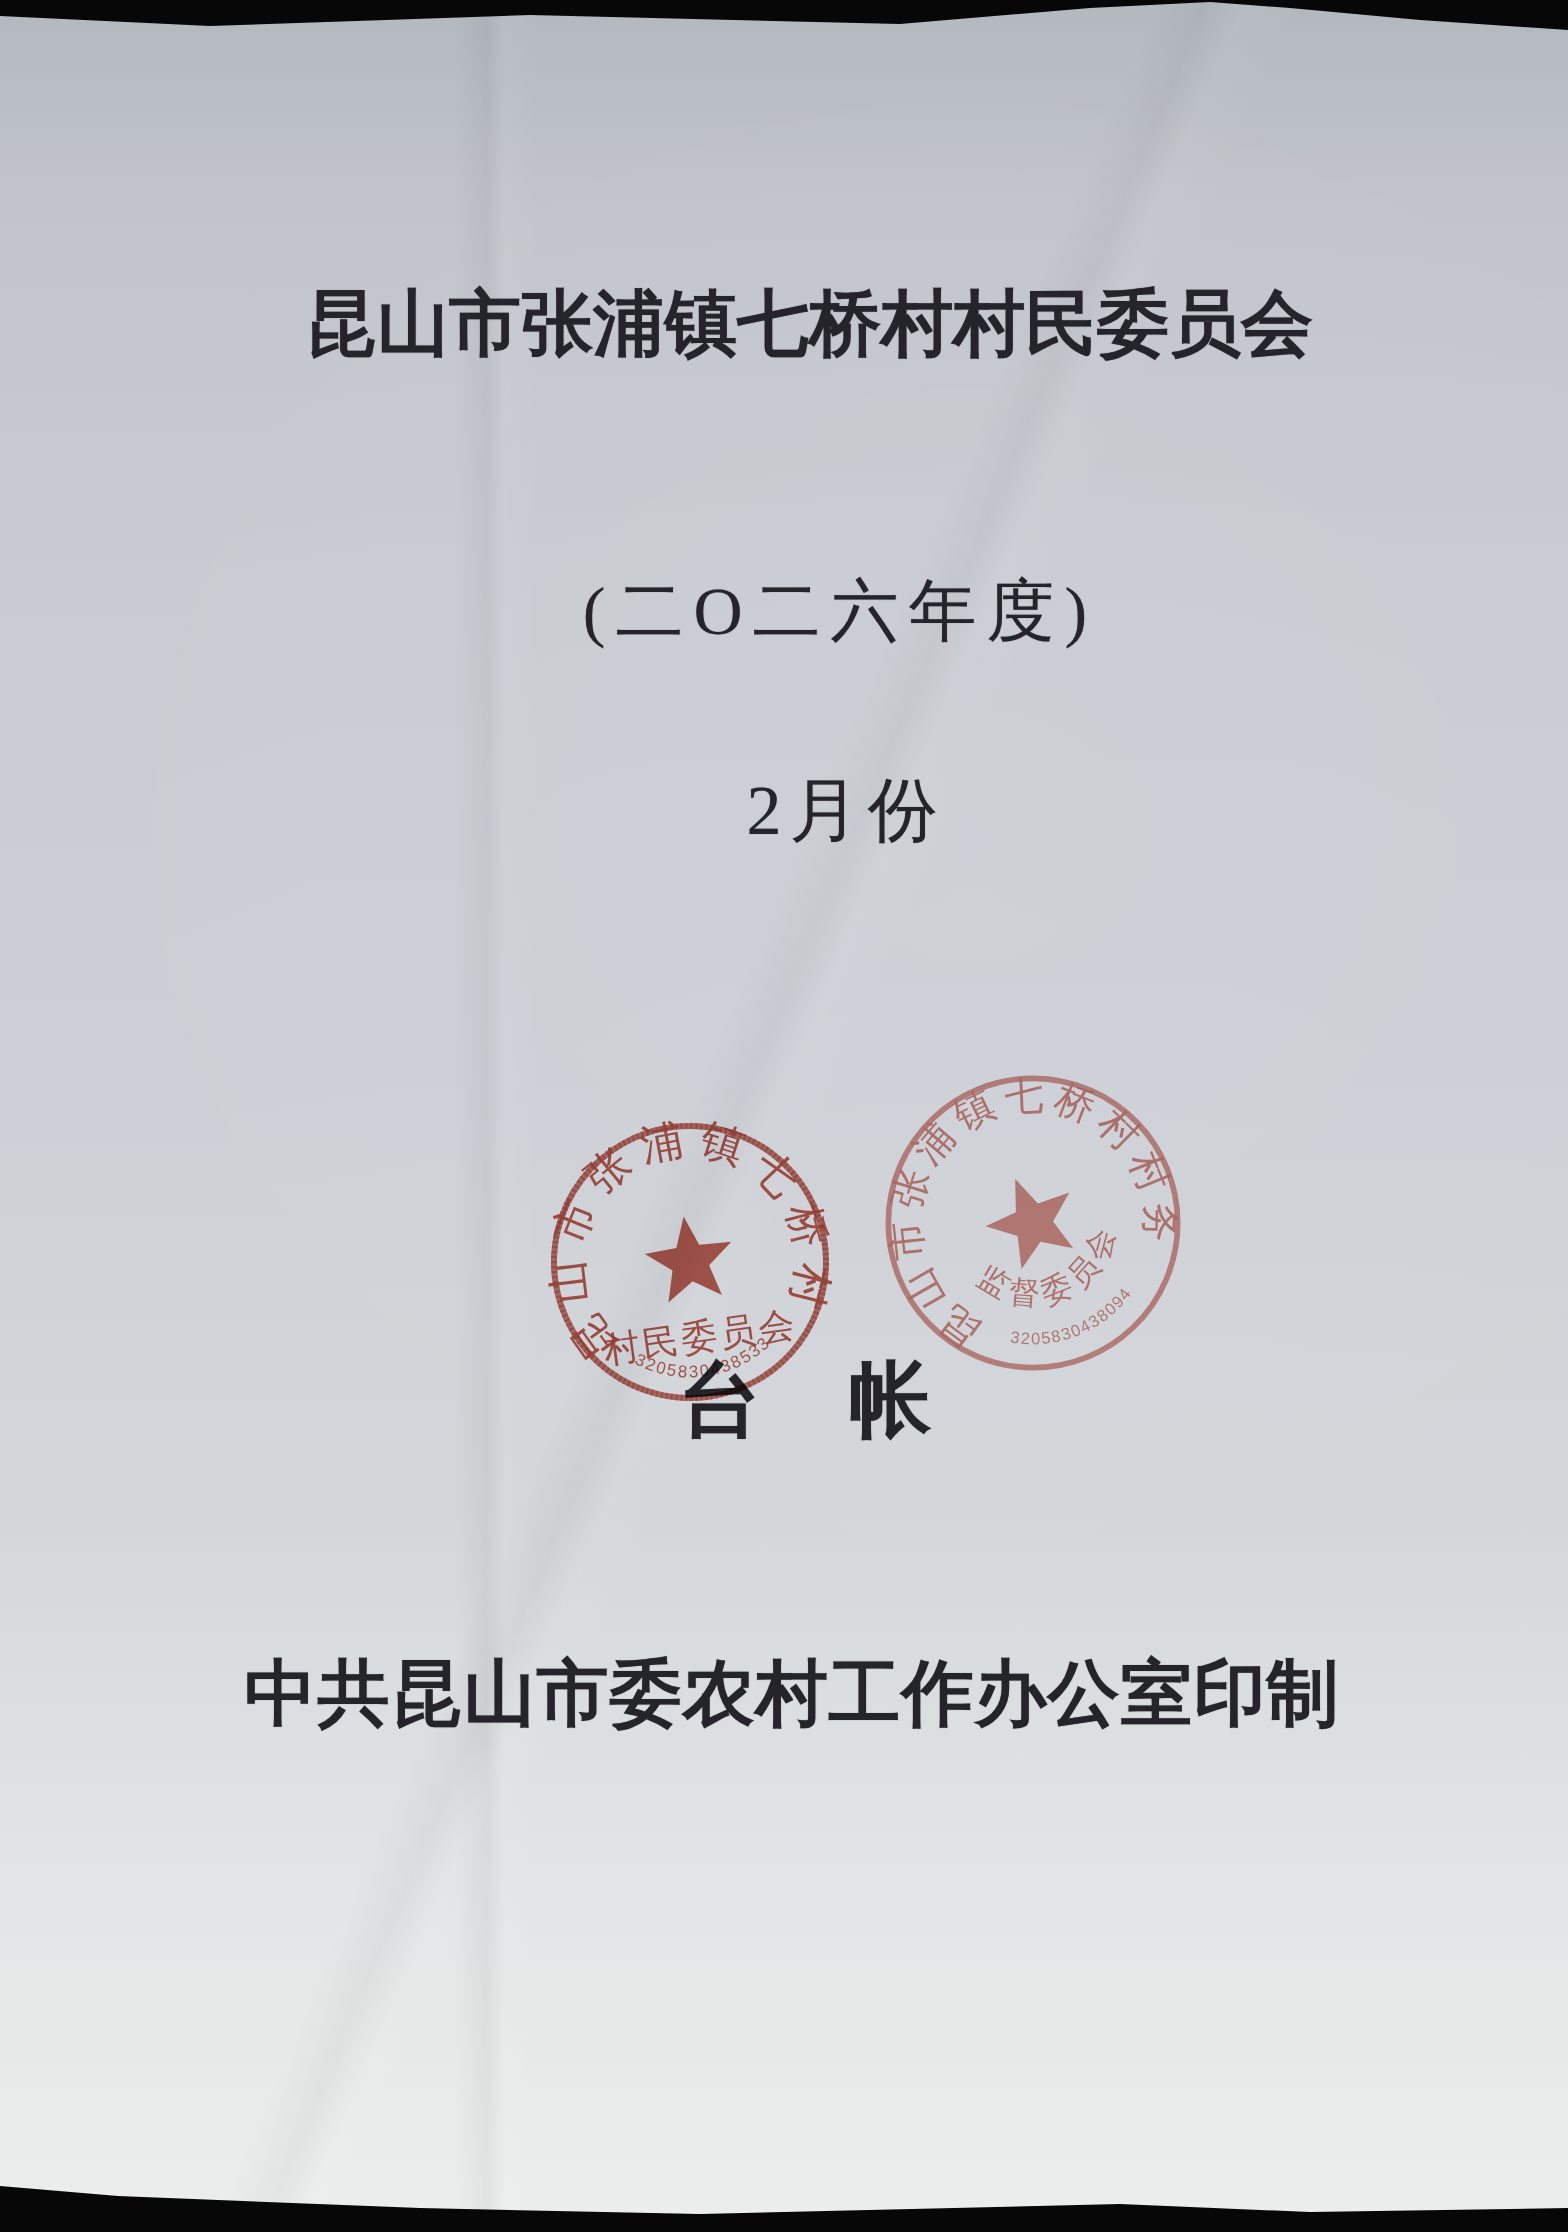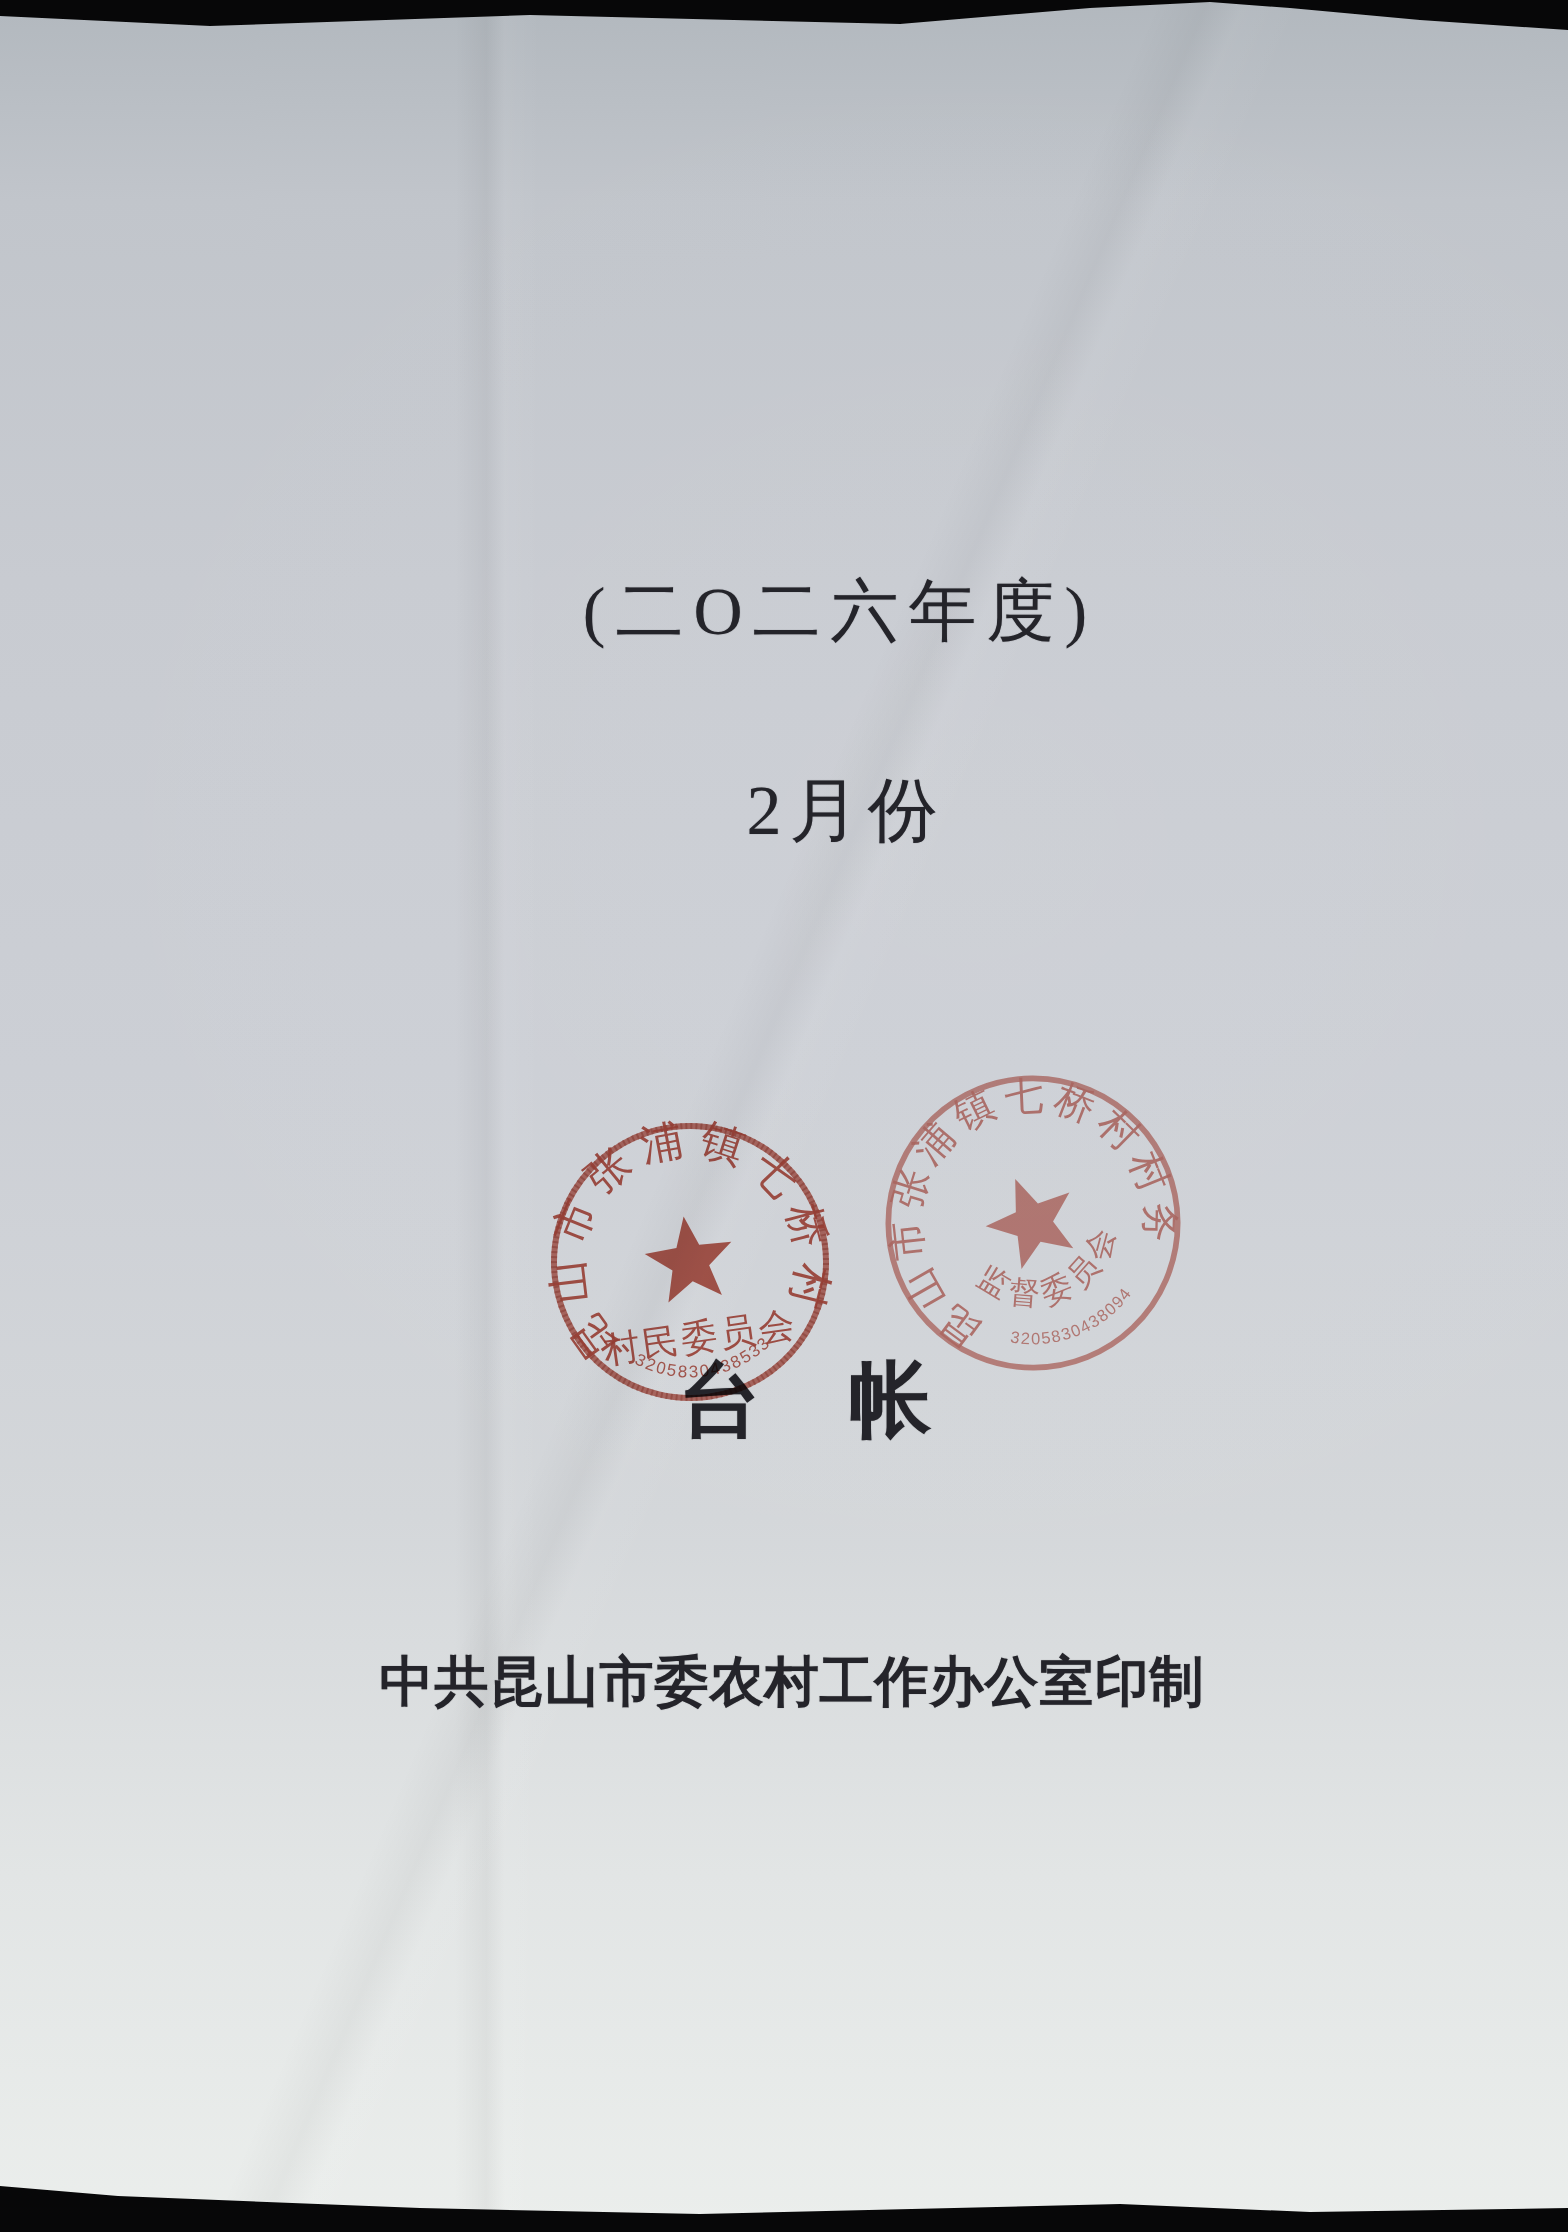--- a/index.html
+++ b/index.html
@@ -12,32 +12,33 @@
       linear-gradient(113deg, rgba(0,0,0,0) 46%, rgba(0,0,0,0.035) 48%, rgba(255,255,255,0.04) 49.5%, rgba(0,0,0,0) 52%),
       linear-gradient(180deg,#b2b8be 0%,#c1c5cb 9%,#c8cbd1 26%,#cccfd5 48%,#d4d7da 68%,#e2e5e5 84%,#ebeeec 100%);
     clip-path: polygon(0px 16px,210px 26px,530px 15px,900px 24px,1090px 8px,1210px 2px,1290px 8px,1420px 20px,1568px 30px,
                        1568px 2208px,1310px 2212px,1120px 2204px,700px 2214px,420px 2208px,118px 2196px,0px 2186px);}
   .tline{position:absolute;white-space:nowrap;color:#24242a;text-shadow:0 0 1px rgba(20,20,25,.45);}
   .org{top:276px;left:809px;transform:translateX(-50%);font-size:72px;font-weight:700;letter-spacing:0px;}
   .year{top:566px;left:840px;transform:translateX(-50%);font-size:68px;font-weight:500;letter-spacing:10px;}
   .month{top:764px;left:846px;transform:translateX(-50%);font-size:70px;font-weight:500;letter-spacing:8px;}
   .subject{top:1033px;left:787px;transform:translateX(-50%);font-size:76px;font-weight:700;}
   .ledger{top:1346px;left:805px;transform:translateX(-50%);font-size:82px;font-weight:700;display:flex;gap:88px;}
-  .printer{top:1646px;left:792px;transform:translateX(-50%);font-size:54px;font-weight:700;letter-spacing:1px;}
+  .printer{top:1646px;left:792px;transform:translateX(-50%);font-size:72px;font-weight:700;letter-spacing:1px;}
   .stamp{position:absolute;mix-blend-mode:multiply;}
   .stamp-left{left:540px;top:1112px;width:300px;height:300px;opacity:.9;}
   .stamp-right{left:878px;top:1068px;width:310px;height:310px;opacity:.74;}
   .stamp text{font-family:"Liberation Sans","DejaVu Sans",sans-serif;}
 </style>
 </head>
 <body>
 
 <div class="photo">
   <div class="paper">
 
+    <div class="tline org">昆山市张浦镇七桥村村民委员会</div>
 
     <div class="tline year">(二O二六年度)</div>
 
     <div class="tline month">2月份</div>
 
 
     <div class="tline ledger">
       <span>台</span>
       <span>帐</span>
     </div>

